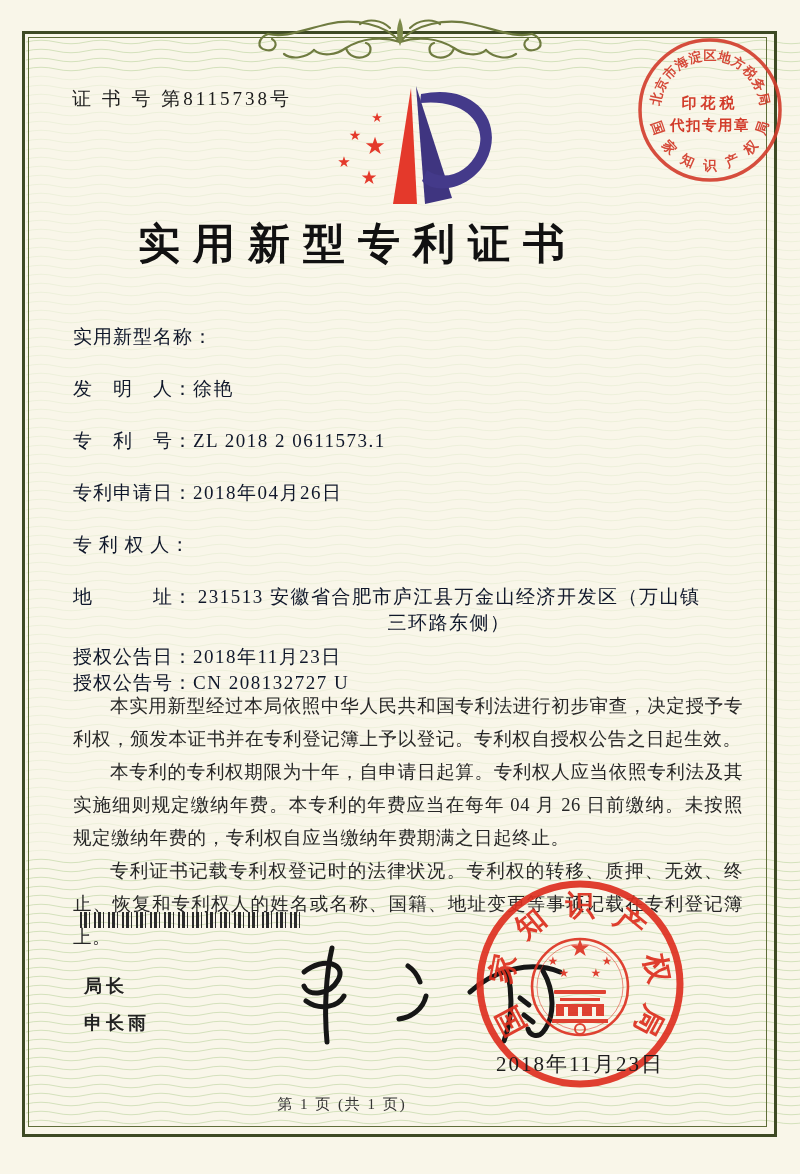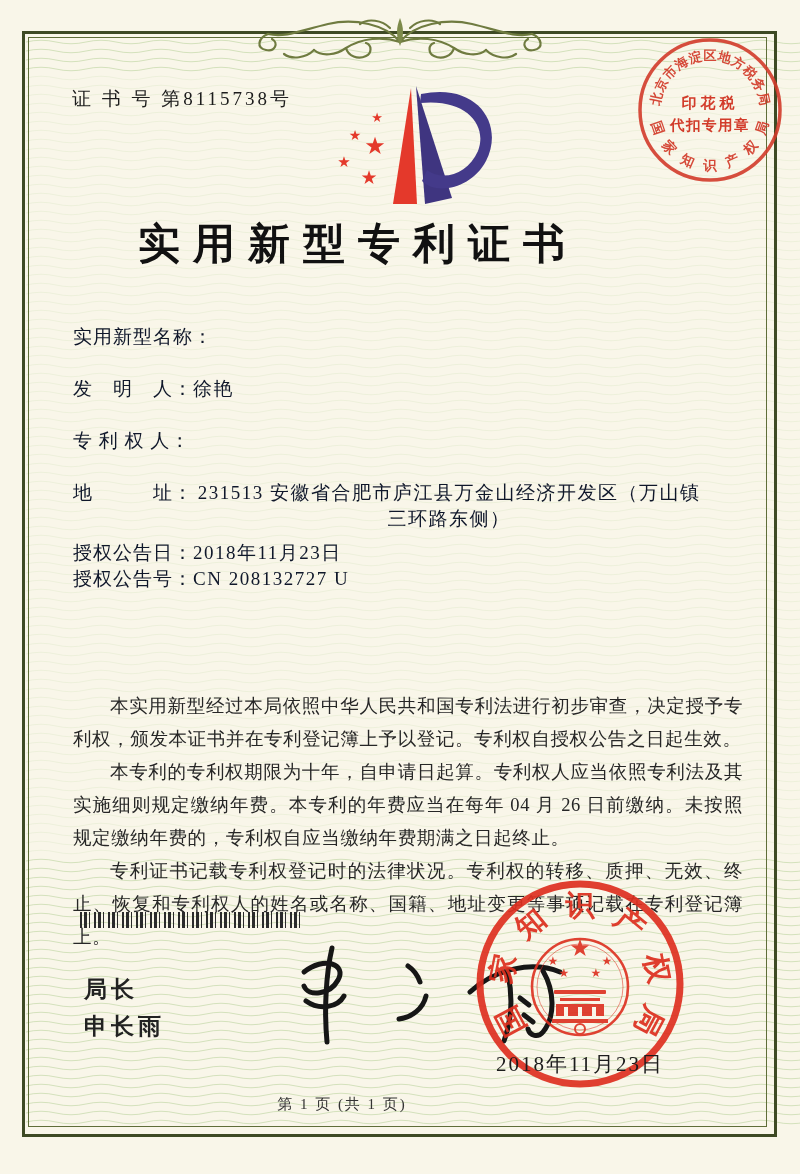--- a/index.html
+++ b/index.html
@@ -43,21 +43,21 @@
   .paras p{margin:0;text-indent:2em;}
   .barcode{
     left:80px;top:912px;width:224px;height:16px;
     background:repeating-linear-gradient(90deg,
       #2b2b2b 0 2px,transparent 2px 4px,
       #2b2b2b 4px 7px,transparent 7px 9px,
       #2b2b2b 9px 10px,transparent 10px 14px);
   }
   .director{
     font-family:"Liberation Sans","DejaVu Sans",sans-serif;
-    font-size:23px;font-weight:600;letter-spacing:4px;color:#222;
+    font-size:18px;font-weight:600;letter-spacing:4px;color:#222;
   }
   .director.t{left:84px;top:974px;}
   .director.n{left:84px;top:1011px;}
   .footer{
     left:0;top:1095px;width:684px;text-align:center;
     font-size:15px;letter-spacing:2px;color:#333;
   }
   svg text{font-family:"Liberation Serif","DejaVu Serif",serif;}
 </style>
 </head>
@@ -248,20 +248,28 @@
 
 <div class="abs fields">
   <div class="frow">
     <span class="flabel">实用新型名称：</span>
   </div>
   <div class="frow">
     <span class="flabel">发　明　人：</span>
     <span class="fvalue">徐艳</span>
   </div>
   <div class="frow">
+    <span class="flabel">专　利　号：</span>
+    <span class="fvalue">ZL 2018 2 0611573.1</span>
+  </div>
+  <div class="frow">
+    <span class="flabel">专利申请日：</span>
+    <span class="fvalue">2018年04月26日</span>
+  </div>
+  <div class="frow">
     <span class="flabel">专 利 权 人：</span>
   </div>
   <div class="frow addr">
     <span class="flabel">地　　　址：</span>
     <span class="fvalue">231513 安徽省合肥市庐江县万金山经济开发区（万山镇三环路东侧）</span>
   </div>
   <div class="frow last">
     <span class="fgroup">
       <span class="flabel">授权公告日：</span>
       <span class="fvalue">2018年11月23日</span>

